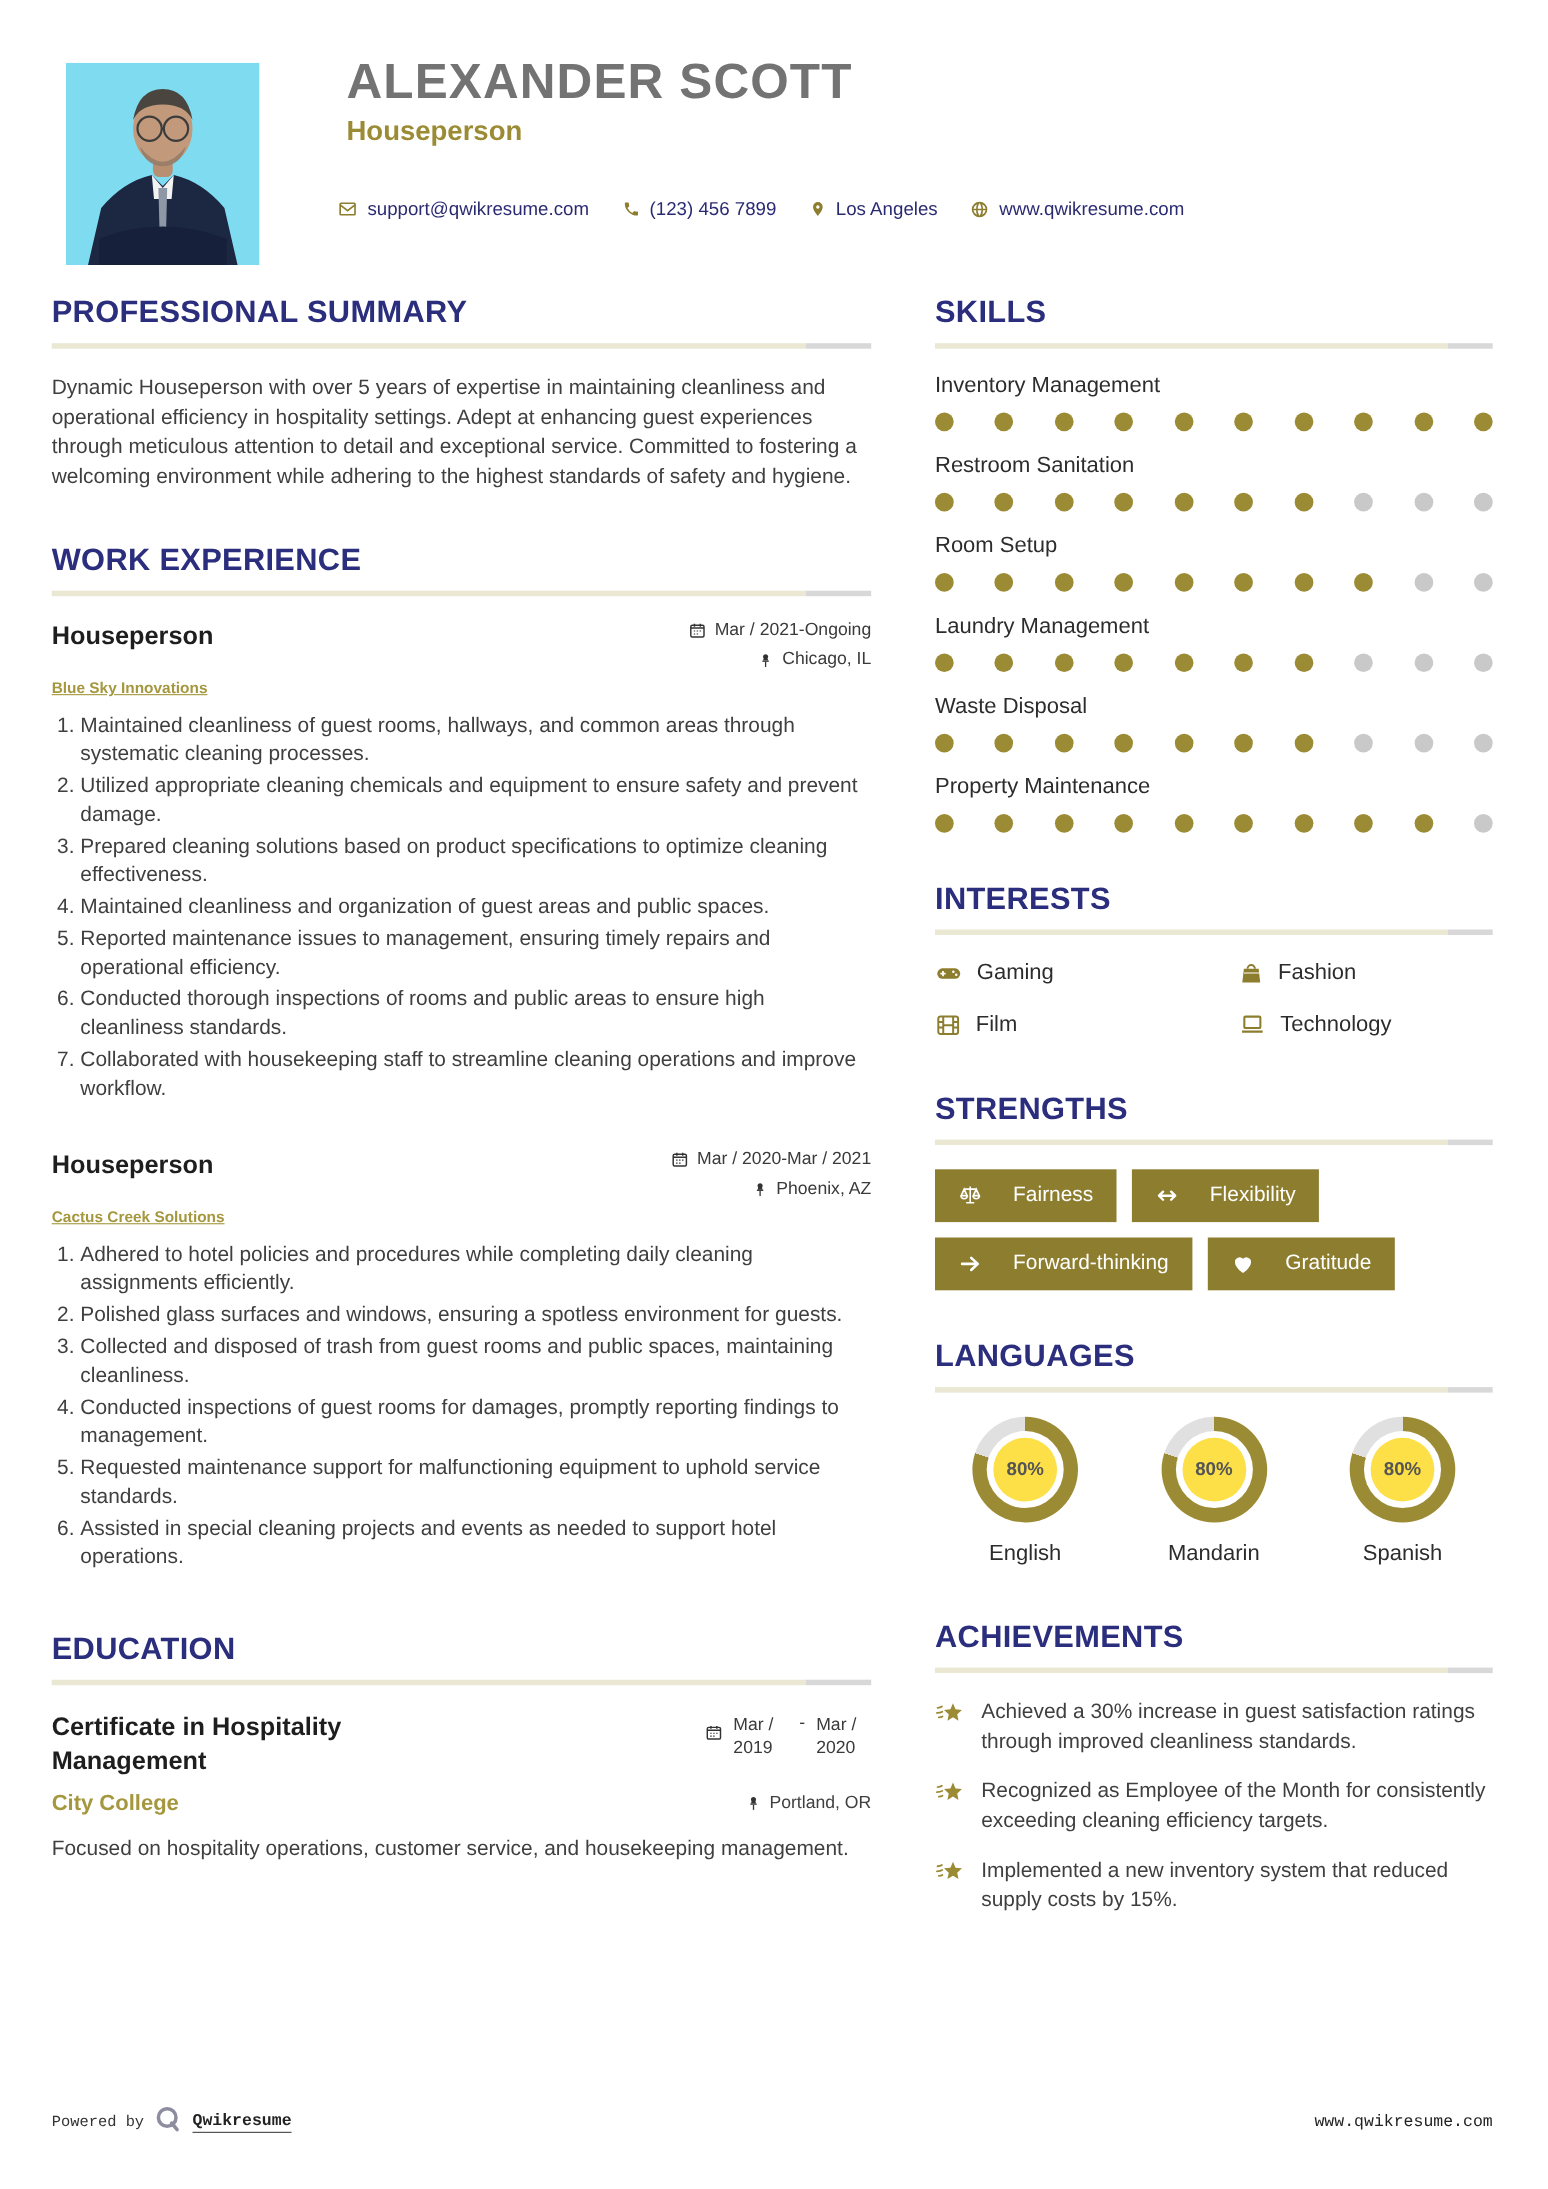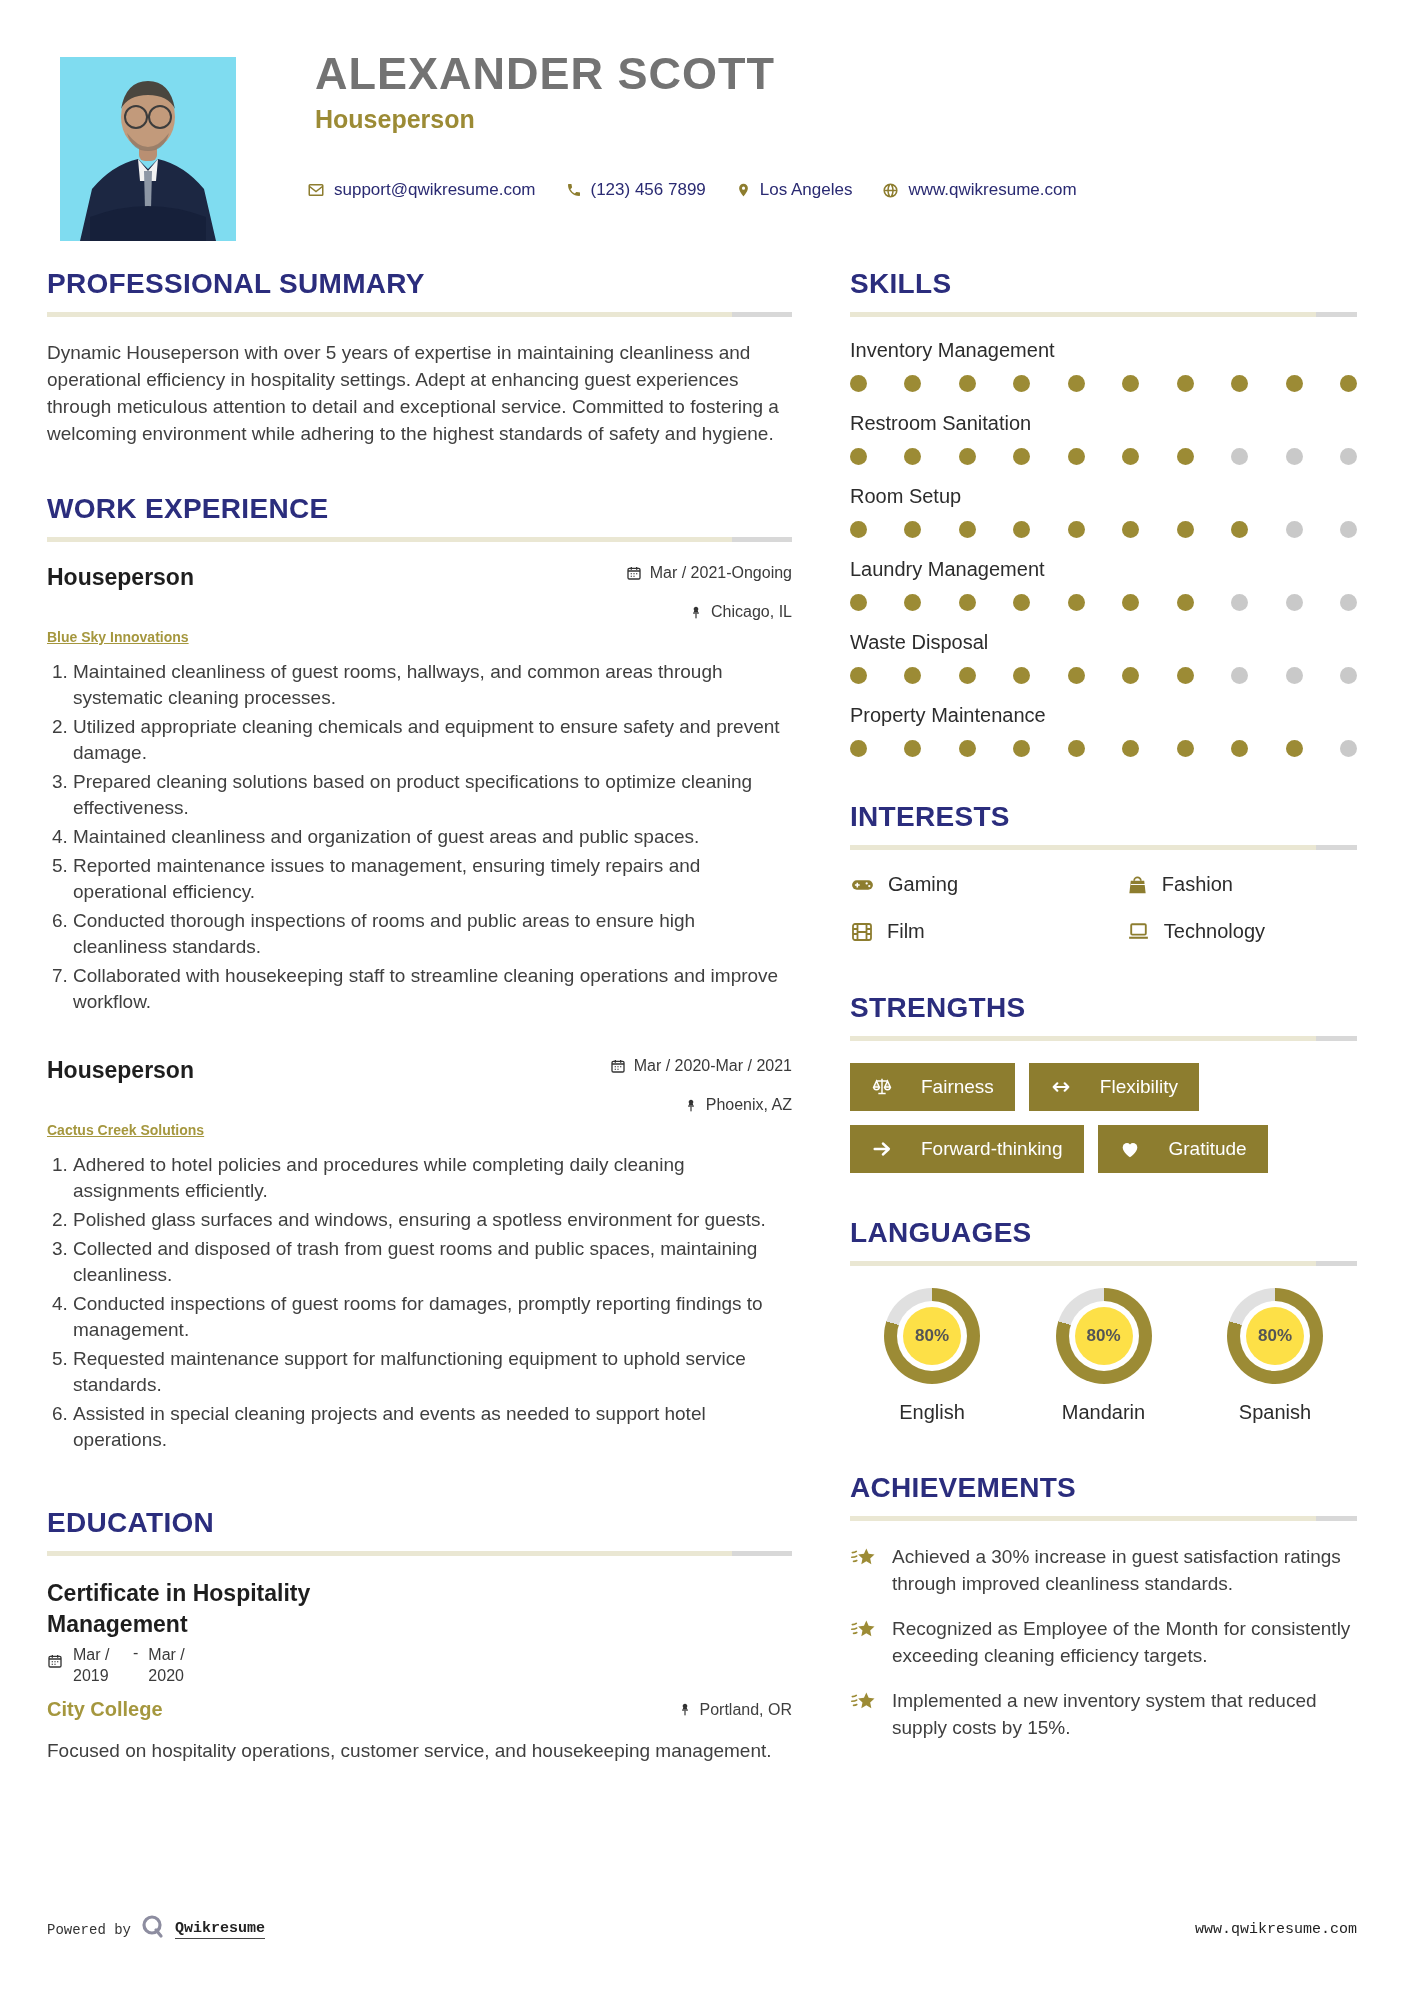--- a/index.html
+++ b/index.html
@@ -25,29 +25,29 @@
   .rule{height:5px;background:linear-gradient(to right,#eae7d3 0%,#eae7d3 92%,#d8d8d8 92%,#d8d8d8 100%);margin-bottom:22px;}
 
   .summary p{font-size:19px;line-height:27px;margin:4px 0 0 0;color:#3f3f3f;}
 
   .section{margin-top:0;}
   .work{margin-top:46px;}
   .edu{margin-top:54px;}
 
   .job-head{display:flex;justify-content:space-between;align-items:flex-start;}
   .job-title{font-size:23px;font-weight:700;color:#1e1e1e;margin:0;}
-  .job-meta{display:flex;flex-direction:column;gap:21px;align-items:flex-end;font-size:16px;color:#3a3a3a;}
+  .job-meta{display:flex;flex-direction:column;gap:9px;align-items:flex-end;font-size:16px;color:#3a3a3a;}
   .meta-line{display:flex;align-items:center;gap:8px;white-space:nowrap;}
   .meta-line .ic{color:#333;display:flex;}
   .company{font-size:14px;font-weight:600;color:#a5973e;margin:8px 0 14px 0;text-decoration:underline;}
   ol.bullets{margin:0;padding-left:26px;font-size:19px;line-height:26px;color:#3f3f3f;}
   ol.bullets li{margin-bottom:3px;}
   .job + .job{margin-top:42px;}
 
-  .edu-head{display:flex;justify-content:space-between;align-items:flex-start;flex-direction:column;}
+  .edu-head{display:flex;justify-content:space-between;align-items:flex-start;}
   .edu-degree{font-size:23px;font-weight:700;color:#1e1e1e;margin:0;width:340px;line-height:31px;}
   .edu-date{display:flex;align-items:flex-start;gap:10px;font-size:16px;color:#3a3a3a;margin-top:4px;}
   .dnarrow{width:50px;display:inline-block;line-height:21px;}
   .edu-sub{display:flex;justify-content:space-between;align-items:center;margin-top:12px;}
   .school{font-size:20px;font-weight:600;color:#a5973e;}
   .edu-desc{font-size:19px;line-height:27px;margin:16px 0 0 0;color:#3f3f3f;}
 
   
   .skill{margin-bottom:20px;}
   .skill-name{font-size:20px;color:#2c2c2c;margin-bottom:13px;}

